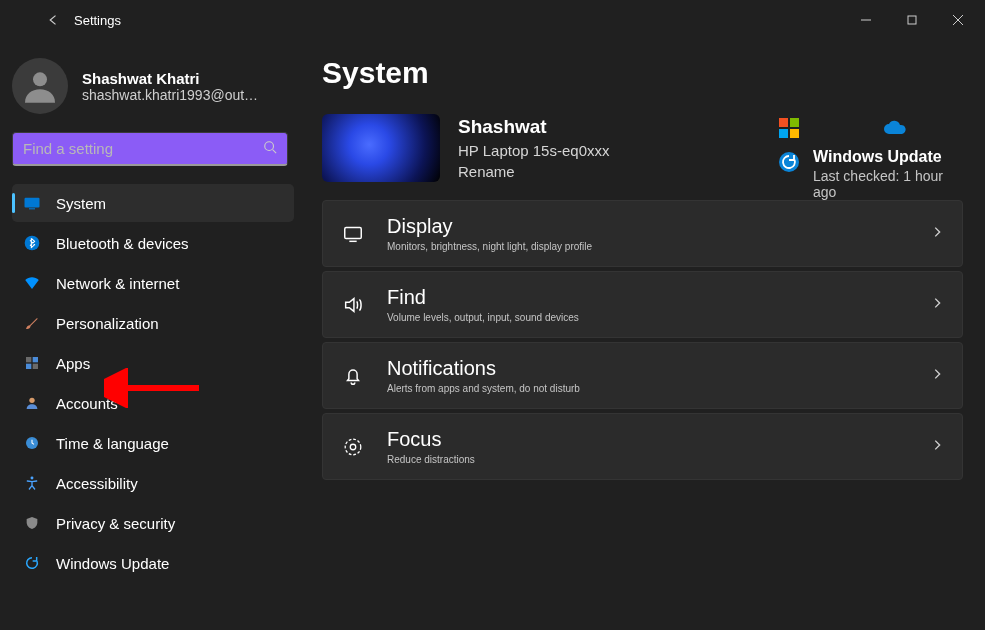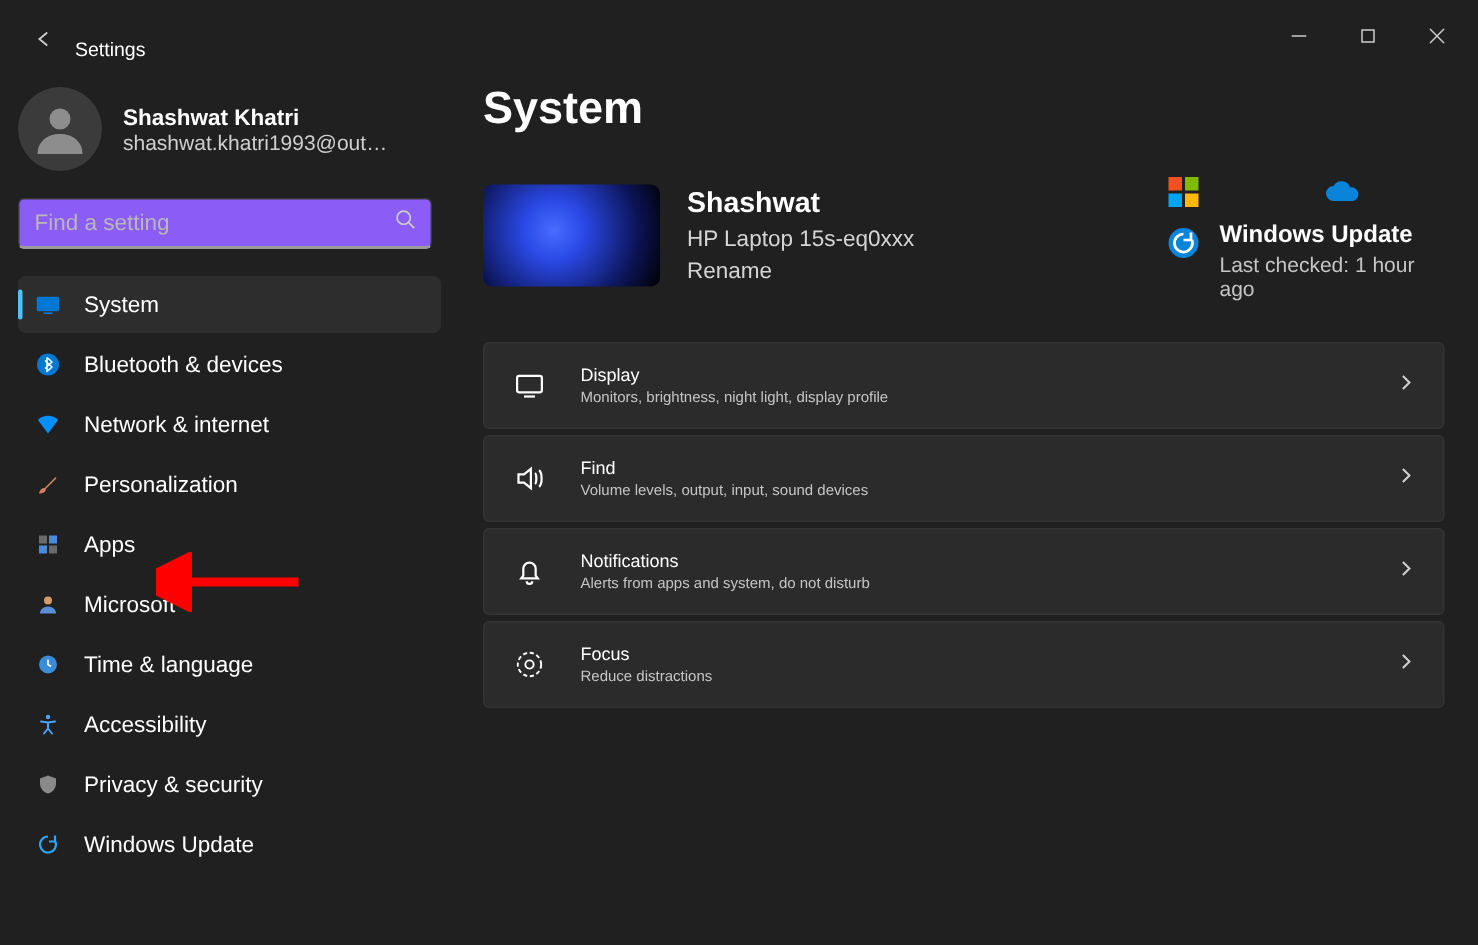--- a/index.html
+++ b/index.html
@@ -1,19 +1,19 @@
 <!DOCTYPE html>
 <html><head>
 <meta charset="utf-8">
 <style>
   * { box-sizing: border-box; margin: 0; padding: 0; font-family: "Segoe UI", sans-serif; }
   html, body { width: 985px; height: 630px; background: #202020; color: #ffffff; overflow: hidden; }
 
   
-  .titlebar { height: 40px; display: flex; align-items: flex-end; padding: 0 4px 0 14px; }
+  .titlebar { height: 40px; display: flex; align-items: center; padding: 0 4px 0 14px; margin-left: 24px; }
   .titlebar .back-btn { width: 28px; height: 28px; display:flex; align-items:center; justify-content:center; color:#cccccc; border-radius:4px;}
   .titlebar .title { margin-left: 8px; font-size: 13px; color:#ffffff; }
   .titlebar .spacer { flex:1; }
   .win-btn { width: 46px; height: 32px; display:flex; align-items:center; justify-content:center; color:#cccccc; }
   .win-btn svg { width:10px; height:10px; }
 
   
   .app { display:flex; height: calc(100% - 40px); }
   .sidebar { width: 300px; padding: 12px 6px 12px 12px; display:flex; flex-direction:column; gap:4px; }
   .content { flex:1; padding: 12px 22px 0 22px; overflow-y:auto; position:relative; }
@@ -37,38 +37,38 @@
   .nav { display:flex; flex-direction:column; gap:2px; }
   .nav-item { display:flex; align-items:center; gap:14px; height:38px; border-radius:5px; padding:0 10px; font-size:15px; color:#ffffff; position:relative; cursor:pointer;}
   .nav-item .ico { width:20px; height:20px; display:flex; align-items:center; justify-content:center; }
   .nav-item.selected { background:#2d2d2d; }
   .nav-item.selected::before { content:""; position:absolute; left:0; top:9px; bottom:9px; width:3px; background:#4cc2ff; border-radius:2px; }
 
   
   .page-title { font-size:30px; font-weight:600; margin: 4px 0 24px 0; }
 
   
-  .inforow { display:flex; gap:10px; align-items:center; margin-bottom:28px; flex-wrap:wrap;}
+  .inforow { display:flex; gap:10px; align-items:flex-start; flex-wrap:wrap;}
   .device { display:flex; gap:18px; align-items:center; }
   .device-thumb { width:118px; height:68px; border-radius:6px; background: radial-gradient(circle at 40% 45%, #4a6cff 0%, #2a49e6 25%, #0c1456 70%, #000 100%); }
   .device-text .dname { font-size:19px; font-weight:600; }
   .device-text .dmodel { font-size:15px; color:#d5d5d5; margin-top:4px;}
   .device-text .drename { font-size:15px; color:#d5d5d5; margin-top:4px; cursor:pointer;}
 
   .tiles { display:grid; grid-template-columns: 1fr 1fr; gap: 8px 24px; margin-left:auto; }
   .tile { display:flex; gap:12px; align-items:flex-start; }
   .tile .tico { width:24px; height:24px; flex-shrink:0; margin-top:2px;}
   .tile .t-title { font-size:16px; font-weight:600; }
   .tile .t-sub { font-size:14px; color:#c5c5c5; margin-top:2px; max-width:150px;}
 
   
   .cards { display:flex; flex-direction:column; gap:4px; }
   .card { background:#2b2b2b; border:1px solid #343434; border-radius:4px; display:flex; align-items:center; padding:14px 18px; gap:22px; cursor:pointer;}
   .card .cico { width:24px; height:24px; color:#ffffff; display:flex; align-items:center; justify-content:center;}
-  .card .ctxt .ctitle { font-size:12px; font-weight:500; }
+  .card .ctxt .ctitle { font-size:20px; font-weight:500; }
   .card .ctxt .csub { font-size:10px; color:#c5c5c5; margin-top:3px;}
   .card .chev { margin-left:auto; color:#cfcfcf; }
 
   
   .arrow { position:absolute; left:104px; top:368px; pointer-events:none; }
   .arrow svg { width:100px; height:40px; }
 </style>
 </head>
 <body>
 
@@ -177,21 +177,21 @@
         <span>Apps</span>
       </div>
 
       <div class="nav-item">
         <span class="ico">
           <svg viewBox="0 0 24 24" width="16" height="16">
               <circle cx="12" cy="8" r="4" fill="#d59a6a"></circle>
               <path d="M4 21c0-4 3.5-7 8-7s8 3 8 7z" fill="#5a8dd6"></path>
             </svg>
         </span>
-        <span>Microsoft</span>
+        <span>Accounts</span>
       </div>
 
       <div class="nav-item">
         <span class="ico">
           <svg viewBox="0 0 24 24" width="16" height="16">
               <circle cx="12" cy="12" r="9" fill="#3a8dd6"></circle>
               <path d="M12 7v5l3 2" stroke="#fff" stroke-width="1.6" fill="none"></path>
             </svg>
         </span>
         <span>Time &amp; language</span>

